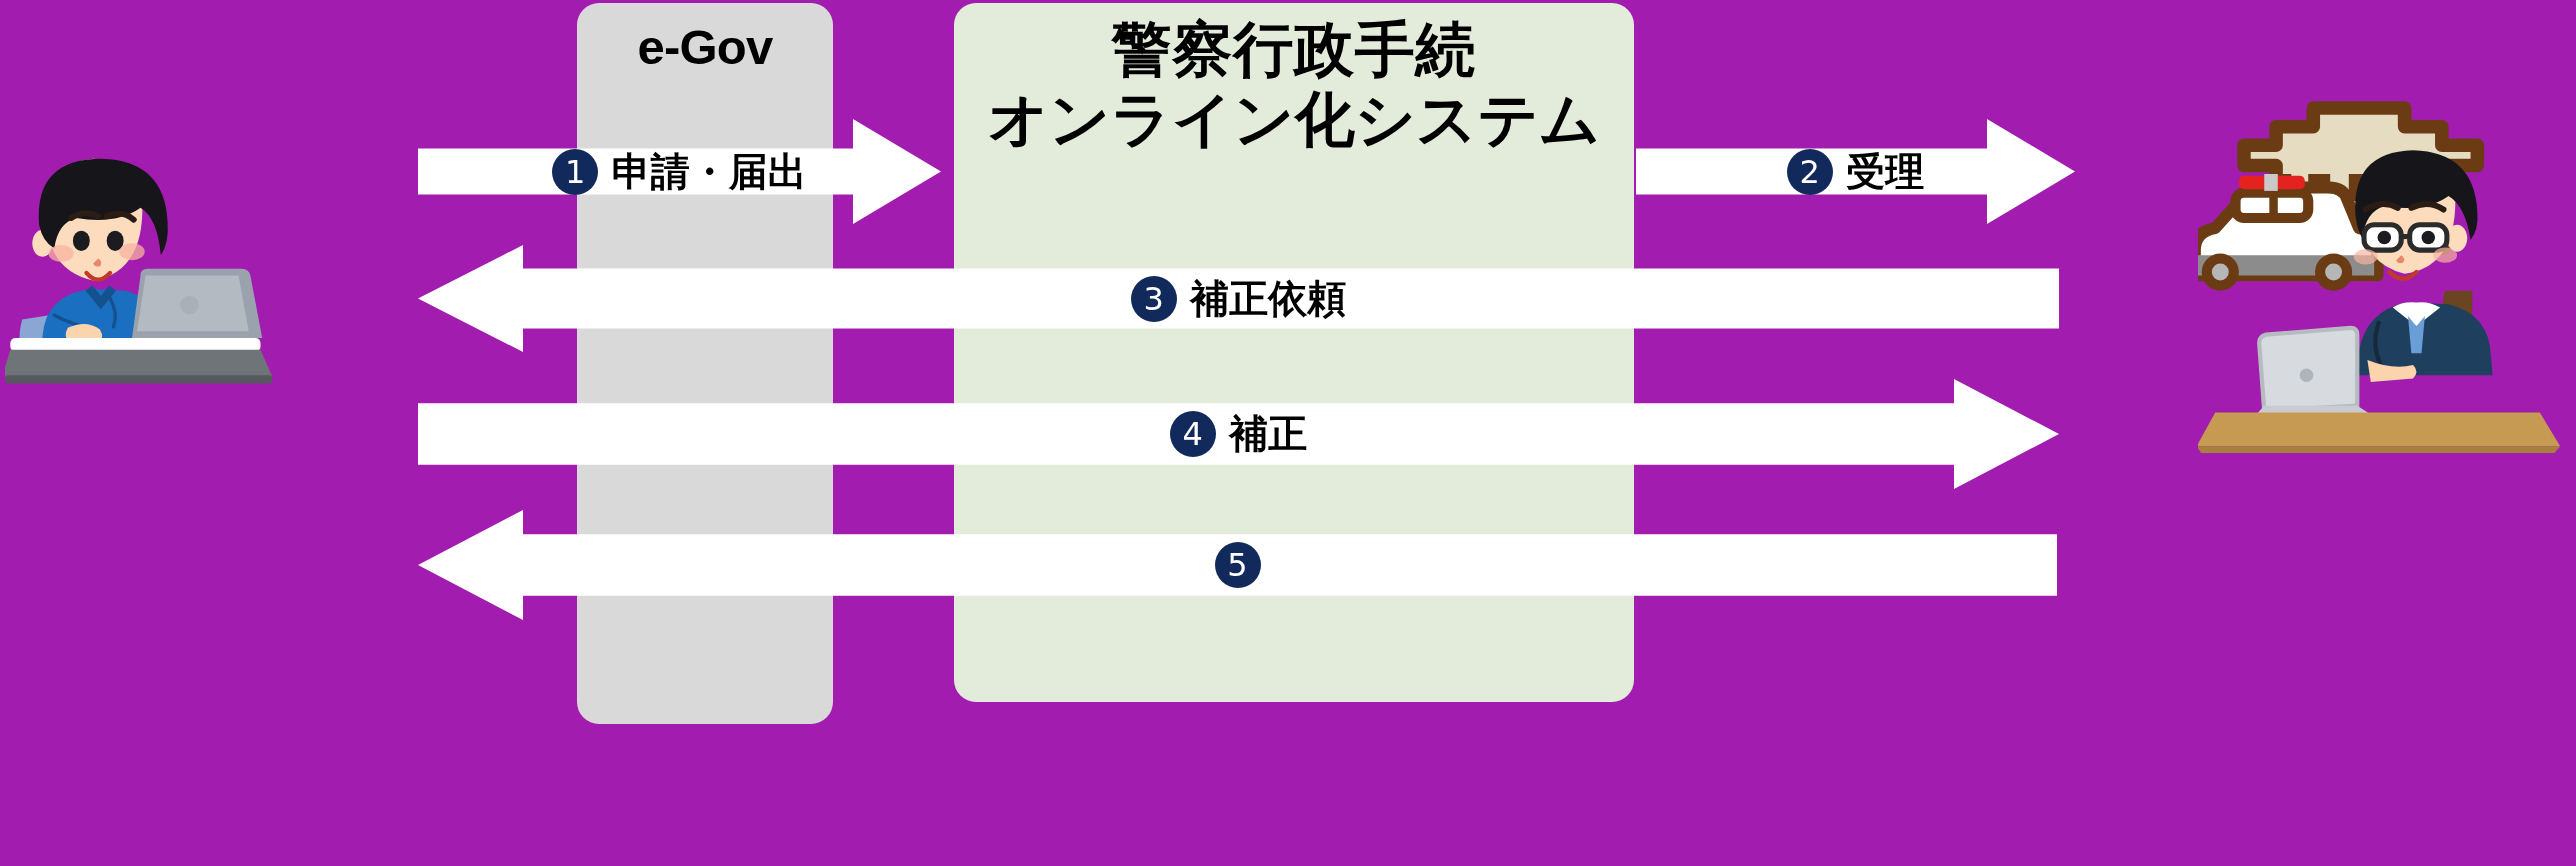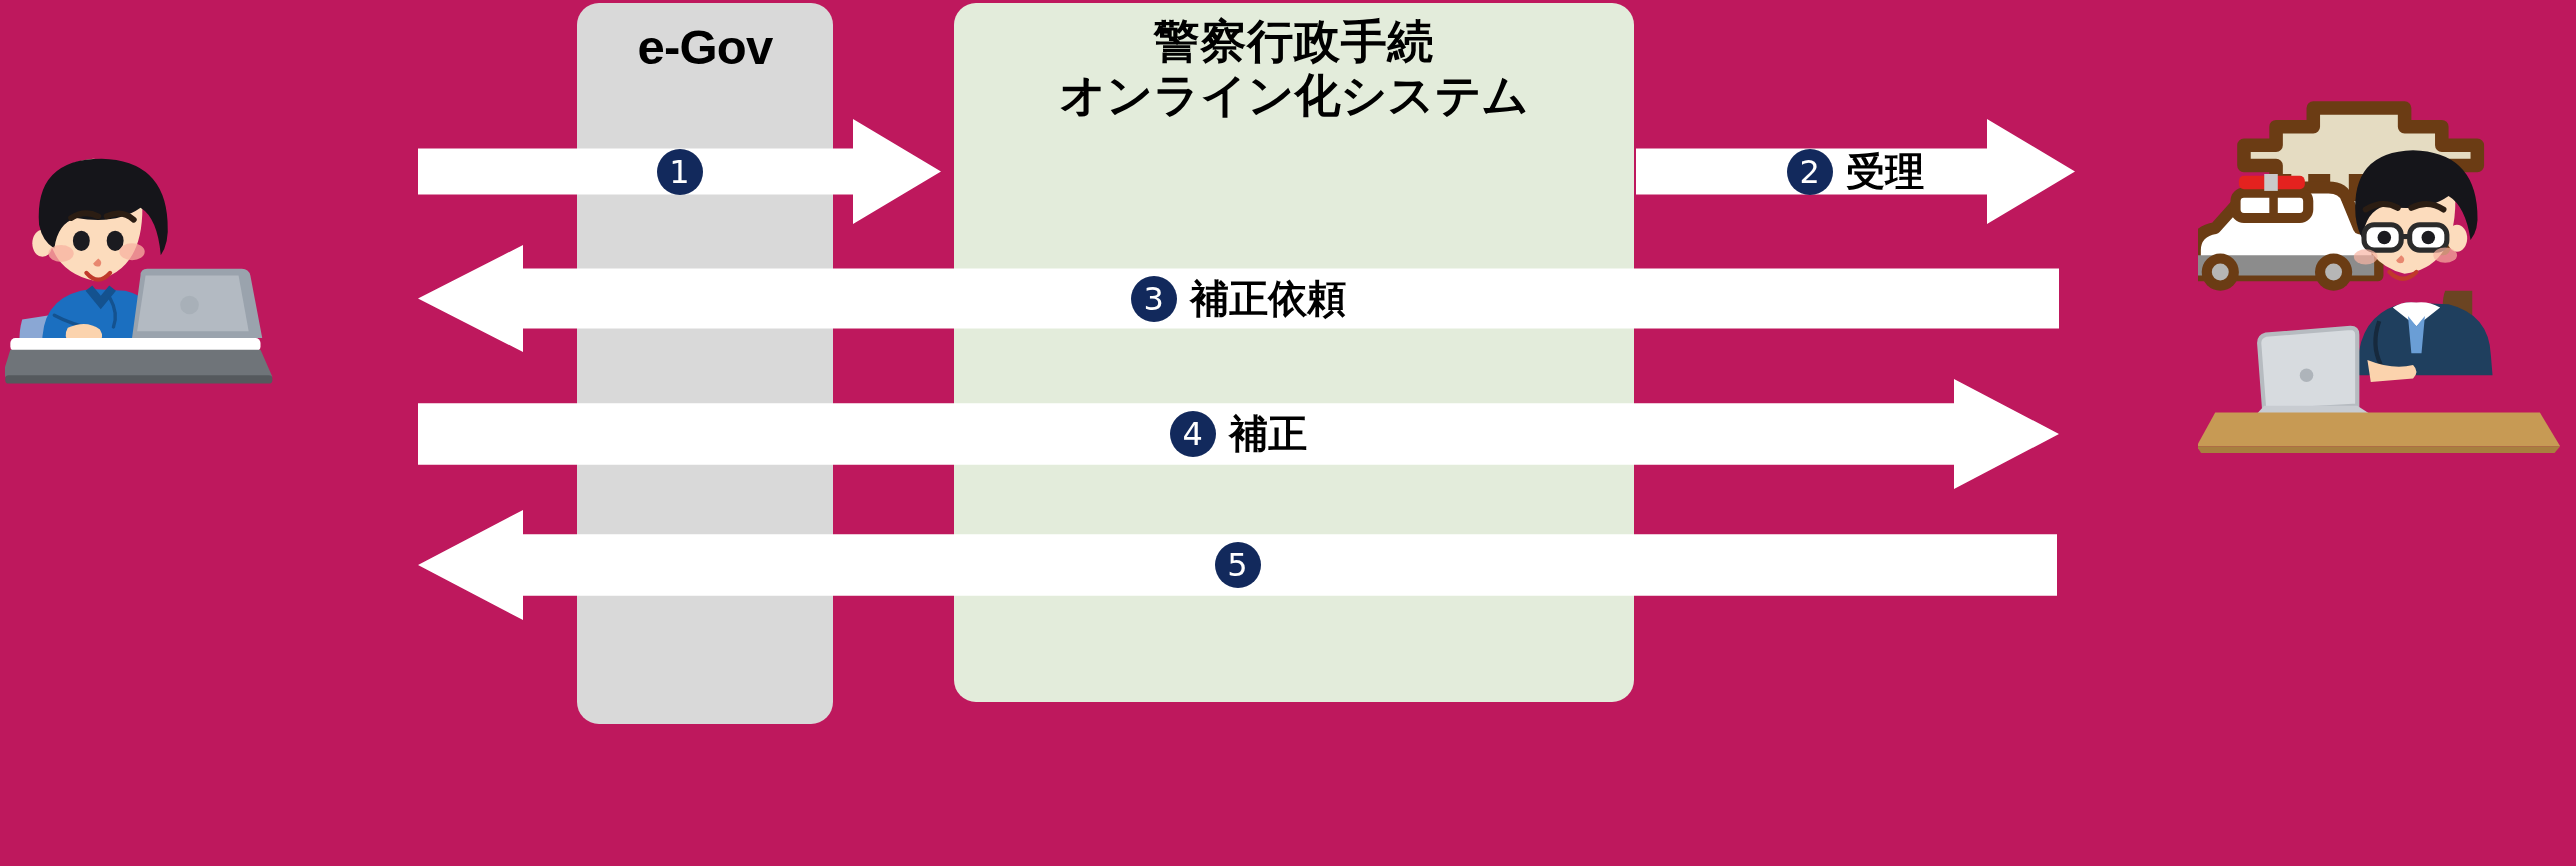--- a/index.html
+++ b/index.html
@@ -1,28 +1,28 @@
 <!DOCTYPE html>
 <html style="font-size:13.5px"><head>
 <meta charset="utf-8">
 <style>
   html,body{margin:0;padding:0;background:#000;}
   body{width:2576px;height:867px;overflow:hidden;
        font-family:"Liberation Sans","DejaVu Sans",sans-serif;}
-  #stage{position:relative;width:2576px;height:867px;background:#be185d;}
+  #stage{position:relative;width:2576px;height:867px;background:#a21caf;}
 
   
   .box{position:absolute;border-radius:22px;}
   #egov-box{left:577px;top:2.5px;width:256px;height:721px;background:#d9d9d9;}
   #egov-label{position:absolute;left:577px;top:18.6px;width:256px;
       text-align:center;font-size:49px;font-weight:bold;color:#000;
       letter-spacing:-0.8px;}
   #system-box{left:954px;top:2.5px;width:680px;height:699px;background:#e3ecdb;}
   #system-label{position:absolute;left:954px;top:15.2px;width:680px;
-      text-align:center;color:#000;font-weight:bold;font-size:46px;
+      text-align:center;color:#000;font-weight:bold;font-size:60px;
       line-height:1.16;letter-spacing:0.8px;}
   #system-label .l2{letter-spacing:0px;}
 
   
   .arrow{position:absolute;}
   .arrow .shape{position:absolute;inset:0;background:#fff;}
   .arrow.right .shape{
      clip-path:polygon(0 22%,calc(100% - 105px) 22%,calc(100% - 105px) 0,100% 50%,
                        calc(100% - 105px) 100%,calc(100% - 105px) 78%,0 78%);}
   .arrow.left .shape{
@@ -64,20 +64,21 @@
   <div id="system-box" class="box"></div>
   <div id="system-label">
     <div class="l1">警察行政手続</div>
     <div class="l2">オンライン化システム</div>
   </div>
 
   <div id="arrow1" class="arrow right">
     <div class="shape"></div>
     <div class="label shift">
       <span class="num">1</span>
+      <span class="txt">申請・届出</span>
     </div>
   </div>
 
   <div id="arrow2" class="arrow right">
     <div class="shape"></div>
     <div class="label shift">
       <span class="num">2</span>
       <span class="txt">受理</span>
     </div>
   </div>

